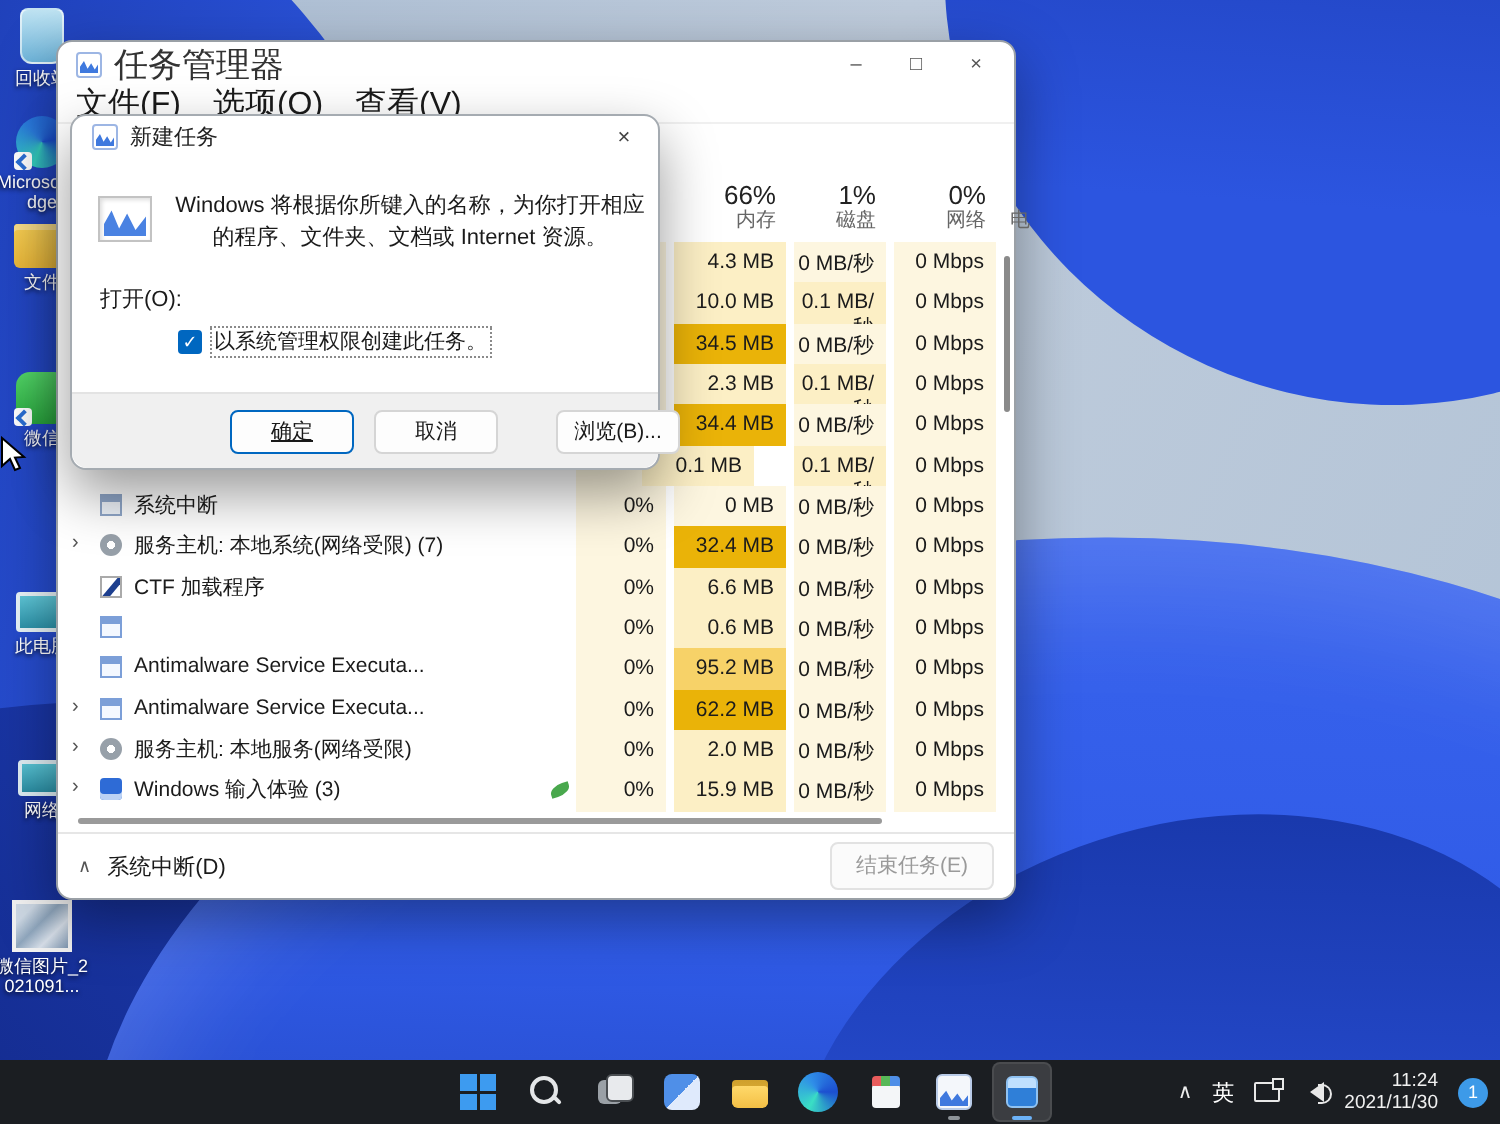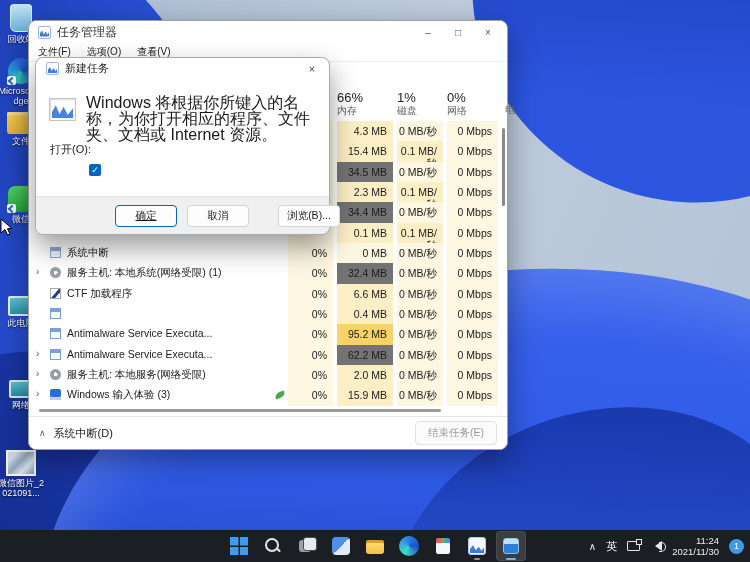--- a/index.html
+++ b/index.html
@@ -25,36 +25,36 @@
   .ic-net{background:linear-gradient(#58c3d4,#2b8ea4);border:2px solid #dfeef4;border-radius:2px;width:24px!important;height:18px!important;margin:4px auto 0;}
   .ic-photo{background:linear-gradient(135deg,#cdd8e4 20%,#8fa6bd 45%,#d8e0ea 70%,#7e96b0);border:2px solid #f2f2f2;width:30px!important;height:26px!important;margin:0 auto;}
   .shortcut-badge{position:absolute;left:-1px;bottom:-1px;width:9px;height:9px;background:#fff;border-radius:2px;}
   .shortcut-badge:after{content:"";position:absolute;left:2px;top:2px;width:4px;height:4px;border-left:2px solid #2b6fd4;border-bottom:2px solid #2b6fd4;transform:rotate(45deg);}
 
   
   #tm{position:absolute;left:28px;top:20px;width:480px;height:430px;background:#fff;border:1px solid #9aa0a6;border-radius:8px;box-shadow:0 10px 30px rgba(0,0,0,.38);z-index:2;}
   #tm-titlebar{position:absolute;left:0;top:0;right:0;height:22px;display:flex;align-items:center;padding-left:9px;gap:6px;}
   .app-ico{width:13px;height:13px;background:#fff;border:1px solid #9db6e4;border-radius:2px;position:relative;overflow:hidden;flex:none;}
   .app-ico:after{content:"";position:absolute;left:1px;right:1px;bottom:1px;top:3px;background:#3f79de;clip-path:polygon(0 100%,0 55%,22% 15%,42% 70%,62% 30%,82% 75%,100% 40%,100% 100%);}
-  #tm-title{font-size:12px;color:#333;}
+  #tm-title{font-size:17px;color:#333;}
   .win-controls{position:absolute;right:4px;top:0;height:22px;display:flex;}
   .win-btn{width:30px;height:22px;display:flex;align-items:center;justify-content:center;font-size:10px;color:#555;}
   #tm-menubar{position:absolute;left:0;top:22px;right:0;height:19px;display:flex;align-items:center;padding-left:9px;gap:16px;border-bottom:1px solid #f0f0f0;}
-  .menu-item{font-size:10px;color:#1a1a1a;}
+  .menu-item{font-size:16px;color:#1a1a1a;}
   #tm-header{position:absolute;left:0;top:46px;right:0;height:54px;}
-  .hcell{position:absolute;bottom:4px;padding-right:5px;}
+  .hcell{position:absolute;bottom:4px;text-align:right;padding-right:5px;}
   .hcell .pct{font-size:13px;color:#222;line-height:15px;}
   .hcell .hlbl{font-size:10px;color:#666;line-height:12px;}
   #tm-rows{position:absolute;left:0;top:100px;right:0;height:285px;overflow:hidden;}
   .prow{position:relative;height:20.33px;}
   .prow .chev{position:absolute;left:7px;top:3px;font-size:10px;color:#555;}
   .prow .picon{position:absolute;left:21px;top:4px;width:11px;height:11px;}
   .prow .pname{position:absolute;left:38px;top:3px;font-size:10.5px;color:#1b1b1b;white-space:nowrap;}
   .cell{position:absolute;top:0;height:20.33px;text-align:right;padding:4px 6px 0 0;font-size:10.5px;color:#1b1b1b;}
-  .s0{background:#fdf6e0;} .s1{background:#fcefc5;} .s2{background:#737373;} .s3{background:#f7d268;}
+  .s0{background:#fdf6e0;} .s1{background:#fcefc5;} .s2{background:#eab308;} .s3{background:#f7d268;}
   .pi-window{background:linear-gradient(#7c9fd8 0 3px,#f4f8ff 3px);border:1px solid #7c9fd8;}
   .pi-interrupt{background:linear-gradient(#8fa6c8 0 3px,#eef3fa 3px);border:1px solid #8fa6c8;}
   .pi-gear{background:radial-gradient(circle,#fff 0 2px,#97a0a9 2px);border-radius:50%;}
   .pi-pen{background:#fff;border:1px solid #aaa;position:relative;overflow:hidden;}
   .pi-pen:after{content:"";position:absolute;left:4px;top:-2px;width:3px;height:14px;background:#1d3f8f;transform:rotate(40deg);}
   .pi-keyboard{background:#2e6bd6;border-radius:2px;box-shadow:inset 0 -3px 0 #bcd2f4;}
   .leaf{position:absolute;left:246px;top:7px;width:10px;height:6px;background:#49a84d;border-radius:70% 0 70% 0;transform:rotate(-18deg);}
   #tm-vscroll{position:absolute;left:473px;top:107px;width:3px;height:78px;background:#8a8a8a;border-radius:2px;}
   #tm-hscroll{position:absolute;left:10px;top:388px;width:402px;height:3px;background:#9a9a9a;border-radius:2px;}
   #tm-footer{position:absolute;left:0;right:0;bottom:0;height:33px;border-top:1px solid #e6e6e6;display:flex;align-items:center;padding:0 10px;border-radius:0 0 8px 8px;background:#fff;}
@@ -63,21 +63,21 @@
   #endtask-btn{margin-left:auto;font-size:10.5px;color:#9a9a9a;background:#fbfbfb;border:1px solid #e2e2e2;border-radius:4px;padding:4px 12px;}
   .power-h{position:absolute;bottom:4px;left:476px;font-size:10px;color:#666;}
 
   
   #dlg{position:absolute;left:35px;top:57px;width:295px;height:178px;background:#fff;border:1px solid #a5abb1;border-radius:8px;box-shadow:0 12px 28px rgba(0,0,0,.4);z-index:3;}
   #dlg-titlebar{position:absolute;left:0;top:0;right:0;height:21px;display:flex;align-items:center;gap:6px;padding-left:10px;}
   #dlg-title{font-size:11px;color:#222;}
   #dlg-close{position:absolute;right:0;top:0;width:34px;height:21px;display:flex;align-items:center;justify-content:center;font-size:11px;color:#444;}
   #dlg-graphic{position:absolute;left:13px;top:40px;width:27px;height:23px;background:#fff;border:1px solid #c3c3c3;box-shadow:inset 1px 1px 2px #ddd;overflow:hidden;}
   #dlg-graphic:after{content:"";position:absolute;left:2px;right:2px;bottom:2px;top:4px;background:#4a82e2;clip-path:polygon(0 100%,0 60%,18% 15%,36% 75%,55% 25%,75% 80%,100% 35%,100% 100%);}
-  #dlg-desc{position:absolute;left:50px;top:37px;width:238px;font-size:16px;line-height:16px;color:#1a1a1a;}
+  #dlg-desc{position:absolute;left:50px;top:37px;width:238px;font-size:11px;line-height:16px;color:#1a1a1a;text-align:center;}
   #dlg-openlbl{position:absolute;left:14px;top:84px;font-size:11px;color:#1a1a1a;}
   #dlg-combo{position:absolute;left:53px;top:79px;width:221px;height:19px;border:1px solid #8a8a8a;background:#fff;display:flex;align-items:center;padding-left:5px;}
   #dlg-combo .val{font-size:11px;color:#111;}
   #dlg-combo .cchev{position:absolute;right:7px;top:5px;width:6px;height:6px;border-right:1.5px solid #555;border-bottom:1.5px solid #555;transform:rotate(45deg);}
   #dlg-checkrow{position:absolute;left:53px;top:106px;display:flex;align-items:center;gap:5px;}
   #dlg-checkbox{width:12px;height:12px;background:#0067c0;border-radius:2px;color:#fff;font-size:9px;line-height:12px;text-align:center;flex:none;}
   #dlg-checklbl{font-size:10.5px;color:#1a1a1a;outline:1px dotted #8a8a8a;padding:0 1px;}
   #dlg-btnstrip{position:absolute;left:0;right:0;bottom:0;height:38px;background:#f0f0f0;border-top:1px solid #e3e3e3;border-radius:0 0 8px 8px;}
   .dlg-btn{position:absolute;top:8px;width:62px;height:22px;font-size:10.5px;color:#1a1a1a;background:#fdfdfd;border:1px solid #d5d5d5;border-radius:4px;display:flex;align-items:center;justify-content:center;}
   #btn-ok{left:79px;border:1.5px solid #0067c0;text-decoration:underline;}
@@ -210,21 +210,21 @@
         <div class="prow">
           <span class="pname"></span>
           <span class="cell s0" style="left: 259px; width: 45px;"></span>
           <span class="cell s1" style="left: 308px; width: 56px;">4.3 MB</span>
           <span class="cell s0" style="left: 368px; width: 46px;">0 MB/秒</span>
           <span class="cell s0" style="left: 418px; width: 51px;">0 Mbps</span>
         </div>
         <div class="prow">
           <span class="pname"></span>
           <span class="cell s0" style="left: 259px; width: 45px;"></span>
-          <span class="cell s1" style="left: 308px; width: 56px;">15.4 MB</span>
+          <span class="cell s1" style="left: 308px; width: 56px;">10.0 MB</span>
           <span class="cell s1" style="left: 368px; width: 46px;">0.1 MB/秒</span>
           <span class="cell s0" style="left: 418px; width: 51px;">0 Mbps</span>
         </div>
         <div class="prow">
           <span class="pname"></span>
           <span class="cell s0" style="left: 259px; width: 45px;"></span>
           <span class="cell s2" style="left: 308px; width: 56px;">34.5 MB</span>
           <span class="cell s0" style="left: 368px; width: 46px;">0 MB/秒</span>
           <span class="cell s0" style="left: 418px; width: 51px;">0 Mbps</span>
         </div>
@@ -238,53 +238,53 @@
         <div class="prow">
           <span class="pname"></span>
           <span class="cell s0" style="left: 259px; width: 45px;"></span>
           <span class="cell s2" style="left: 308px; width: 56px;">34.4 MB</span>
           <span class="cell s0" style="left: 368px; width: 46px;">0 MB/秒</span>
           <span class="cell s0" style="left: 418px; width: 51px;">0 Mbps</span>
         </div>
         <div class="prow">
           <span class="pname"></span>
           <span class="cell s0" style="left: 259px; width: 45px;"></span>
-          <span class="cell s1" style="left: 308px; width: 56px;">0.1 MB</span>
+          <span class="cell s1" style="left: 292px; width: 56px;">0.1 MB</span>
           <span class="cell s1" style="left: 368px; width: 46px;">0.1 MB/秒</span>
           <span class="cell s0" style="left: 418px; width: 51px;">0 Mbps</span>
         </div>
         <div class="prow">
           <span class="picon pi-interrupt"></span>
           <span class="pname">系统中断</span>
           <span class="cell s0" style="left: 259px; width: 45px;">0%</span>
           <span class="cell s0" style="left: 308px; width: 56px;">0 MB</span>
           <span class="cell s0" style="left: 368px; width: 46px;">0 MB/秒</span>
           <span class="cell s0" style="left: 418px; width: 51px;">0 Mbps</span>
         </div>
         <div class="prow">
           <span class="chev">›</span>
           <span class="picon pi-gear"></span>
-          <span class="pname">服务主机: 本地系统(网络受限) (1)</span>
+          <span class="pname">服务主机: 本地系统(网络受限) (7)</span>
           <span class="cell s0" style="left: 259px; width: 45px;">0%</span>
           <span class="cell s2" style="left: 308px; width: 56px;">32.4 MB</span>
           <span class="cell s0" style="left: 368px; width: 46px;">0 MB/秒</span>
           <span class="cell s0" style="left: 418px; width: 51px;">0 Mbps</span>
         </div>
         <div class="prow">
           <span class="picon pi-pen"></span>
           <span class="pname">CTF 加载程序</span>
           <span class="cell s0" style="left: 259px; width: 45px;">0%</span>
           <span class="cell s1" style="left: 308px; width: 56px;">6.6 MB</span>
           <span class="cell s0" style="left: 368px; width: 46px;">0 MB/秒</span>
           <span class="cell s0" style="left: 418px; width: 51px;">0 Mbps</span>
         </div>
         <div class="prow">
           <span class="picon pi-window"></span>
           <span class="cell s0" style="left: 259px; width: 45px;">0%</span>
-          <span class="cell s1" style="left: 308px; width: 56px;">0.4 MB</span>
+          <span class="cell s1" style="left: 308px; width: 56px;">0.6 MB</span>
           <span class="cell s0" style="left: 368px; width: 46px;">0 MB/秒</span>
           <span class="cell s0" style="left: 418px; width: 51px;">0 Mbps</span>
         </div>
         <div class="prow">
           <span class="picon pi-window"></span>
           <span class="pname">Antimalware Service Executa...</span>
           <span class="cell s0" style="left: 259px; width: 45px;">0%</span>
           <span class="cell s3" style="left: 308px; width: 56px;">95.2 MB</span>
           <span class="cell s0" style="left: 368px; width: 46px;">0 MB/秒</span>
           <span class="cell s0" style="left: 418px; width: 51px;">0 Mbps</span>
@@ -333,20 +333,21 @@
       <span id="dlg-title">新建任务</span>
     </div>
     <div id="dlg-close">
         <span>×</span>
       </div>
     <div id="dlg-graphic"></div>
     <div id="dlg-desc">Windows 将根据你所键入的名称，为你打开相应的程序、文件夹、文档或 Internet 资源。</div>
     <div id="dlg-openlbl">打开(O):</div>
     <div id="dlg-checkrow">
       <span id="dlg-checkbox"><span>✓</span></span>
+      <span id="dlg-checklbl">以系统管理权限创建此任务。</span>
     </div>
     <div id="dlg-btnstrip">
       <span class="dlg-btn" id="btn-ok">确定</span>
       <span class="dlg-btn" id="btn-cancel">取消</span>
       <span class="dlg-btn" id="btn-browse">浏览(B)...</span>
     </div>
   </div>
 
   <div id="taskbar">
     <div id="tb-center">

